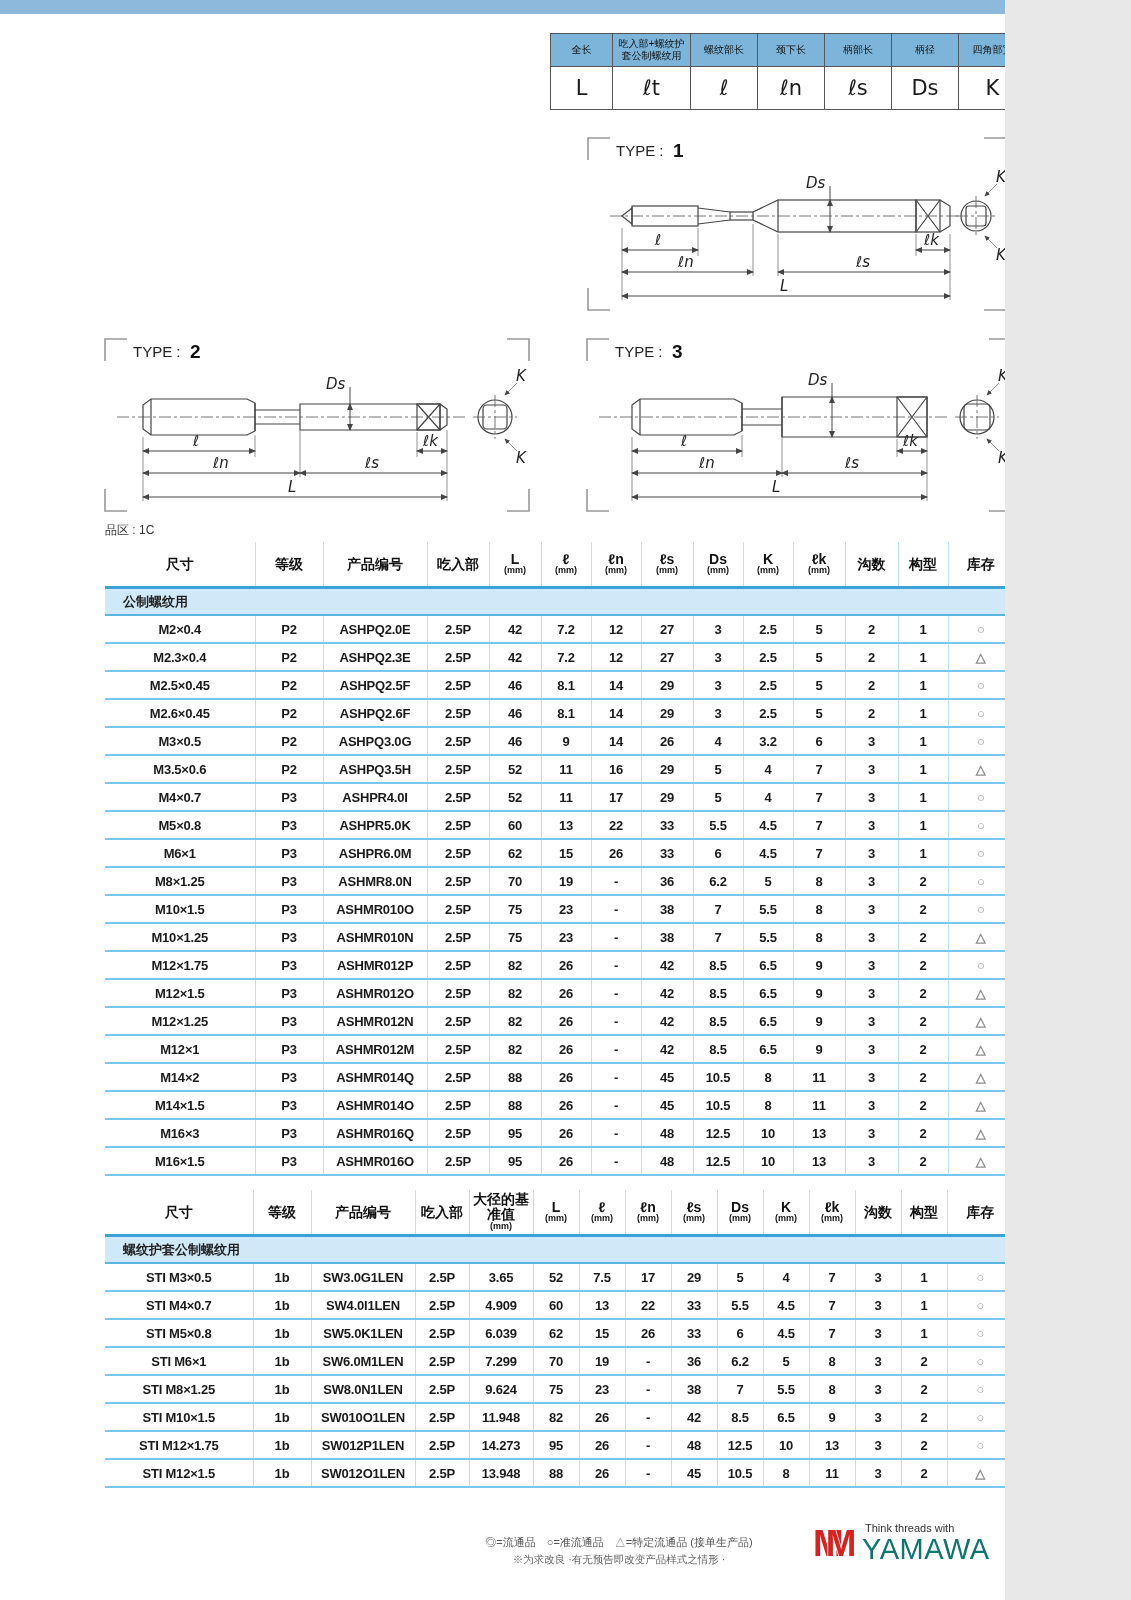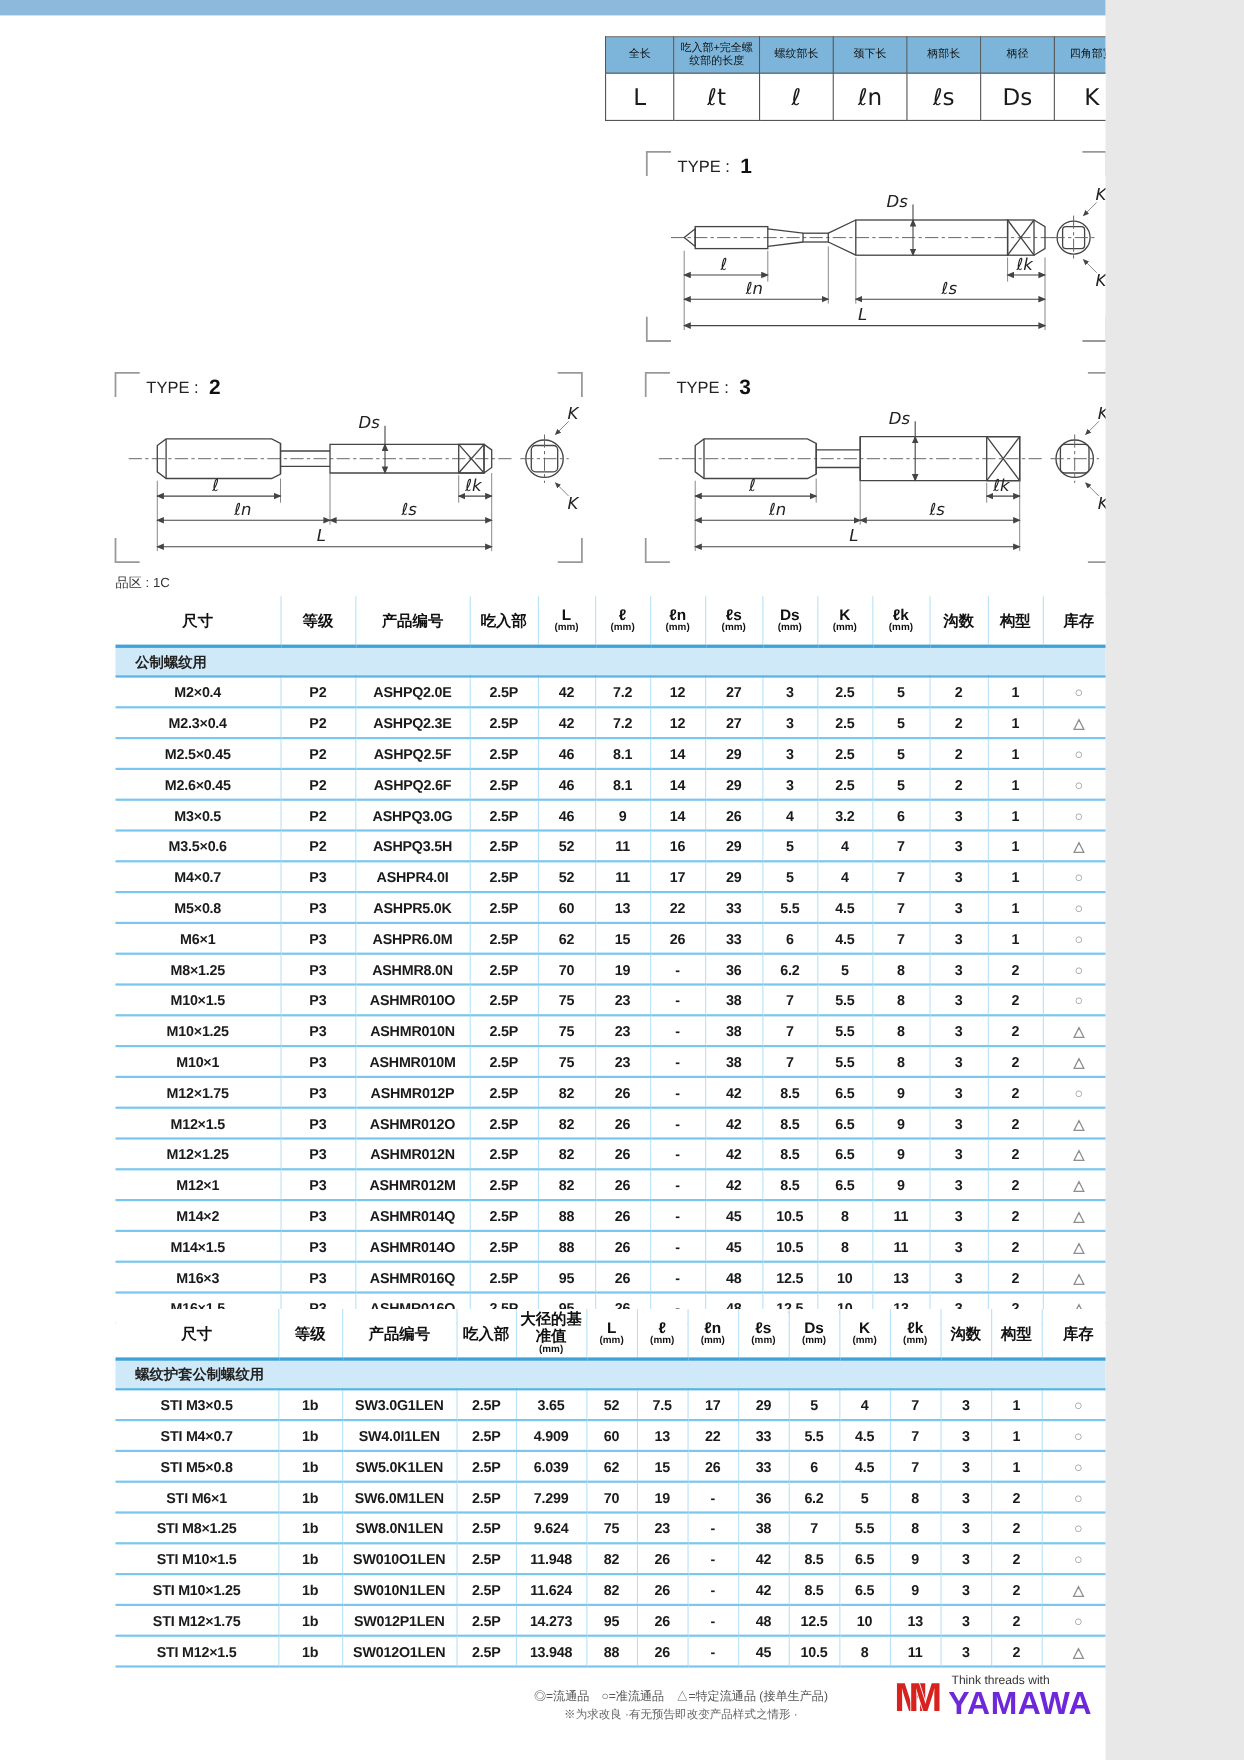--- a/index.html
+++ b/index.html
@@ -61,21 +61,21 @@
   .jis-block{left:1048px;top:1492px;width:83px;}
   .jis-label{color:#1787c3;font-weight:bold;font-size:15px;padding-left:6px;}
   .sp-badge{background:#1787c3;color:#fff;font-weight:bold;font-size:13px;padding:2px 4px 2px 6px;margin-top:1px;}
   .page-number{font-size:18px;font-weight:bold;font-style:italic;color:#222;padding-left:6px;margin-top:3px;}
 
   
   .f-legend{left:430px;top:1534px;width:378px;text-align:center;font-size:11px;color:#555;line-height:1.55;}
   .f-note{font-size:10.5px;color:#666;}
   .brand{left:812px;top:1518px;display:flex;align-items:center;gap:4px;}
   .brand-txt .tag{font-size:11px;color:#333;line-height:1.1;padding-left:3px;}
-  .brand-txt .name{font-size:29px;font-weight:bold;color:#6d28d9;letter-spacing:0.5px;line-height:1.05;}
+  .brand-txt .name{font-size:29px;font-weight:normal;color:#0f766e;letter-spacing:0.5px;line-height:1.05;}
 </style>
 </head>
 <body>
 
 <div class="page">
 
   <div class="abs top-strip"></div>
 
   <div class="abs legend-table">
     <table>
@@ -86,21 +86,21 @@
           <col style="width:67px">
           <col style="width:67px">
           <col style="width:67px">
           <col style="width:68px">
           <col style="width:70px">
         </colgroup>
       <tbody>
           <tr>
 
       <th>全长</th>
-            <th>吃入部+完全螺纹部的长度</th>
+            <th>吃入部+螺纹护套公制螺纹用</th>
             <th>螺纹部长</th>
             <th>颈下长</th>
             <th>柄部长</th>
             <th>柄径</th>
             <th>四角部宽</th>
             <th>四角部长</th>
           </tr>
       <tr>
 
       <td>L</td>
@@ -551,36 +551,20 @@
             <td>-</td>
             <td>38</td>
             <td>7</td>
             <td>5.5</td>
             <td>8</td>
             <td>3</td>
             <td>2</td>
             <td class="c-stock">△</td>
           </tr>
 
-          <tr>
-            <td class="c-size">M10×1</td>
-            <td>P3</td>
-            <td class="c-code">ASHMR010M</td>
-            <td>2.5P</td>
-            <td>75</td>
-            <td>23</td>
-            <td>-</td>
-            <td>38</td>
-            <td>7</td>
-            <td>5.5</td>
-            <td>8</td>
-            <td>3</td>
-            <td>2</td>
-            <td class="c-stock">△</td>
-          </tr>
 
           <tr>
             <td class="c-size">M12×1.75</td>
             <td>P3</td>
             <td class="c-code">ASHMR012P</td>
             <td>2.5P</td>
             <td>82</td>
             <td>26</td>
             <td>-</td>
             <td>42</td>
@@ -920,37 +904,20 @@
             <td>-</td>
             <td>42</td>
             <td>8.5</td>
             <td>6.5</td>
             <td>9</td>
             <td>3</td>
             <td>2</td>
             <td class="c-stock">○</td>
           </tr>
 
-          <tr>
-            <td class="c-size">STI M10×1.25</td>
-            <td>1b</td>
-            <td class="c-code">SW010N1LEN</td>
-            <td>2.5P</td>
-            <td>11.624</td>
-            <td>82</td>
-            <td>26</td>
-            <td>-</td>
-            <td>42</td>
-            <td>8.5</td>
-            <td>6.5</td>
-            <td>9</td>
-            <td>3</td>
-            <td>2</td>
-            <td class="c-stock">△</td>
-          </tr>
 
           <tr>
             <td class="c-size">STI M12×1.75</td>
             <td>1b</td>
             <td class="c-code">SW012P1LEN</td>
             <td>2.5P</td>
             <td>14.273</td>
             <td>95</td>
             <td>26</td>
             <td>-</td>

